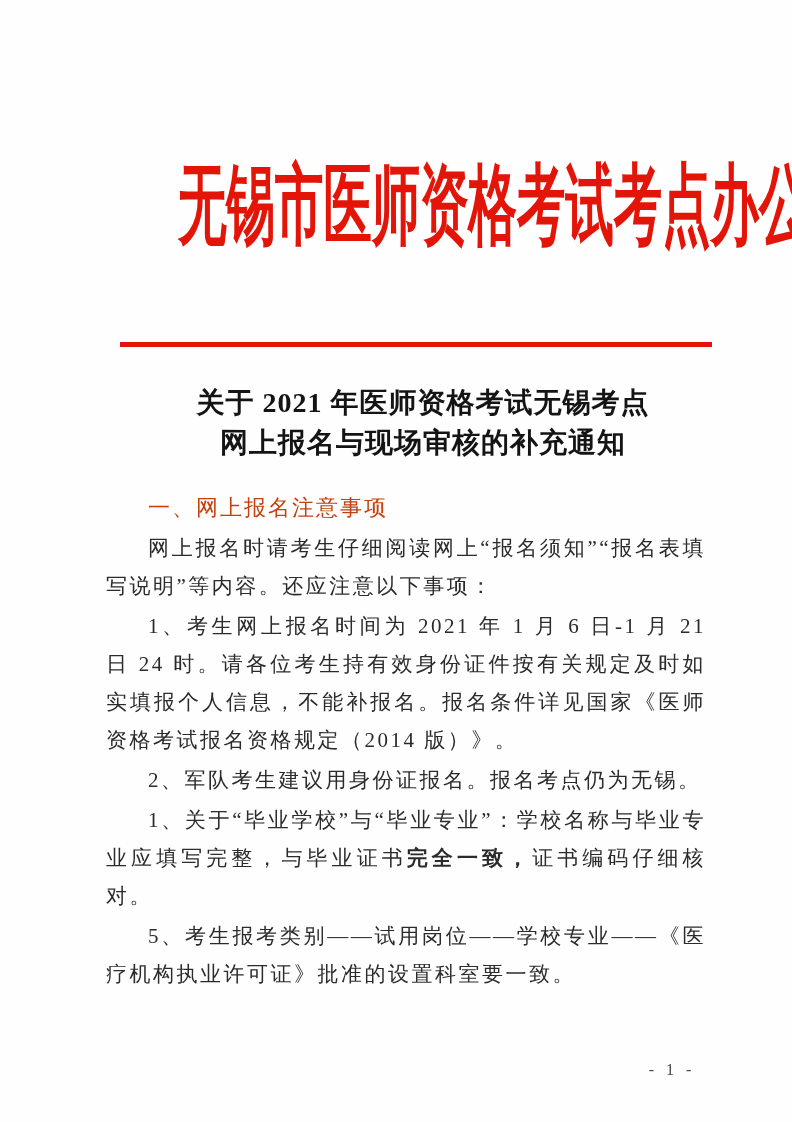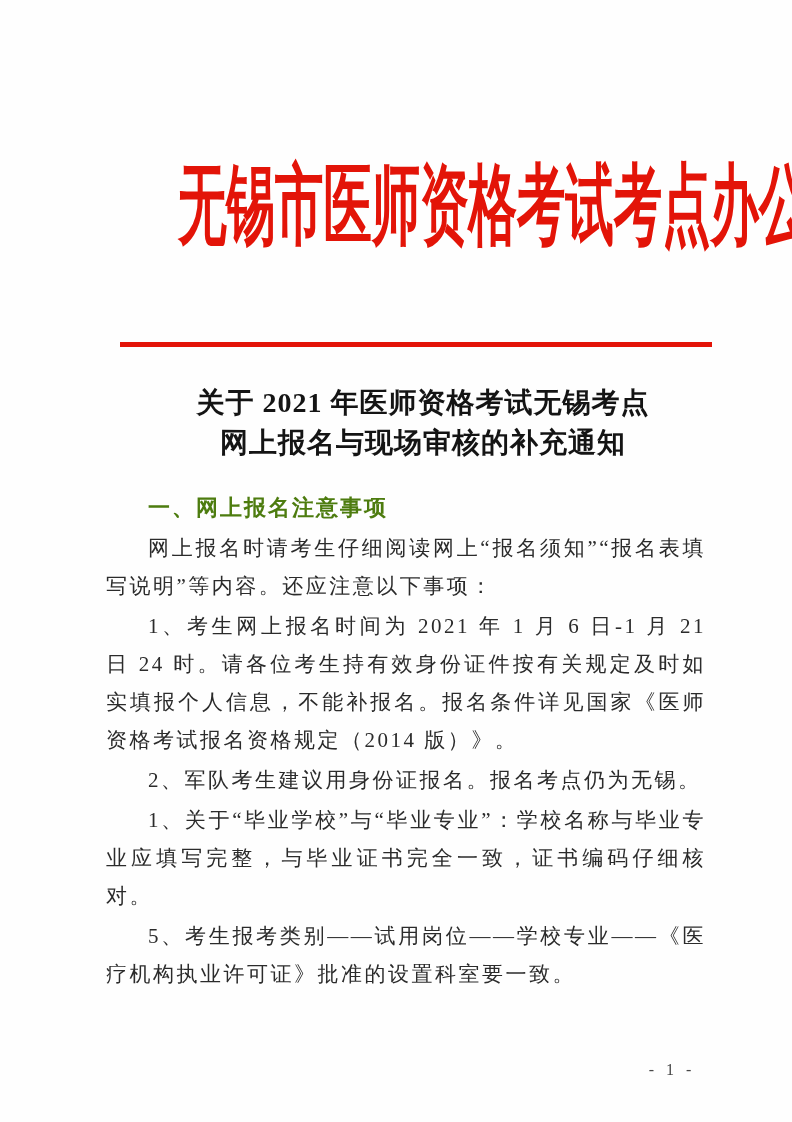--- a/index.html
+++ b/index.html
@@ -66,33 +66,33 @@
     width: 604px;
     font-size: 21px;
     line-height: 38px;
     letter-spacing: 2.5px;
     text-align: justify;
     color: #2b2b2b;
   }
   .section-heading {
     margin: 0;
     font-family: "Liberation Sans", sans-serif;
-    font-weight: bold;
+    font-weight: normal;
     font-size: 22px;
     line-height: 38px;
     letter-spacing: 2px;
     text-indent: 2em;
-    color: #4d7c0f;
+    color: #c2410c;
   }
   .para {
     margin: 2px;
     text-indent: 2em;
   }
   .bold {
-    font-weight: normal;
+    font-weight: bold;
   }
   
   .page-number {
     position: absolute;
     top: 1061px;
     left: 622px;
     width: 100px;
     text-align: center;
     font-size: 16px;
     letter-spacing: 4px;

